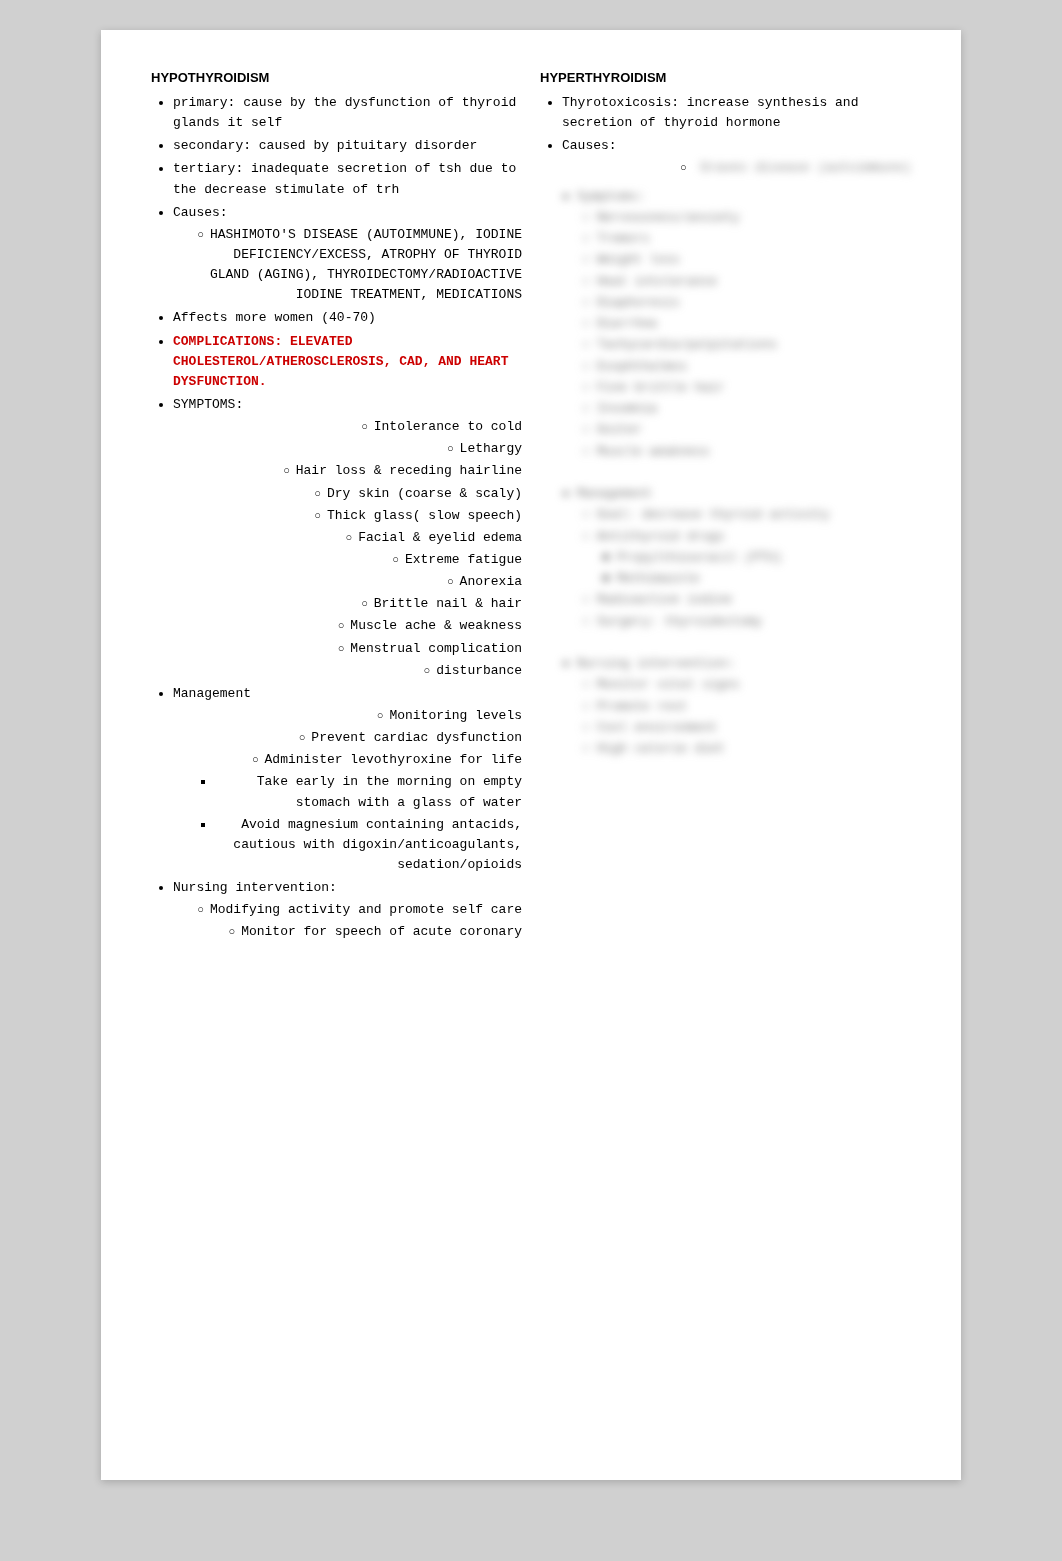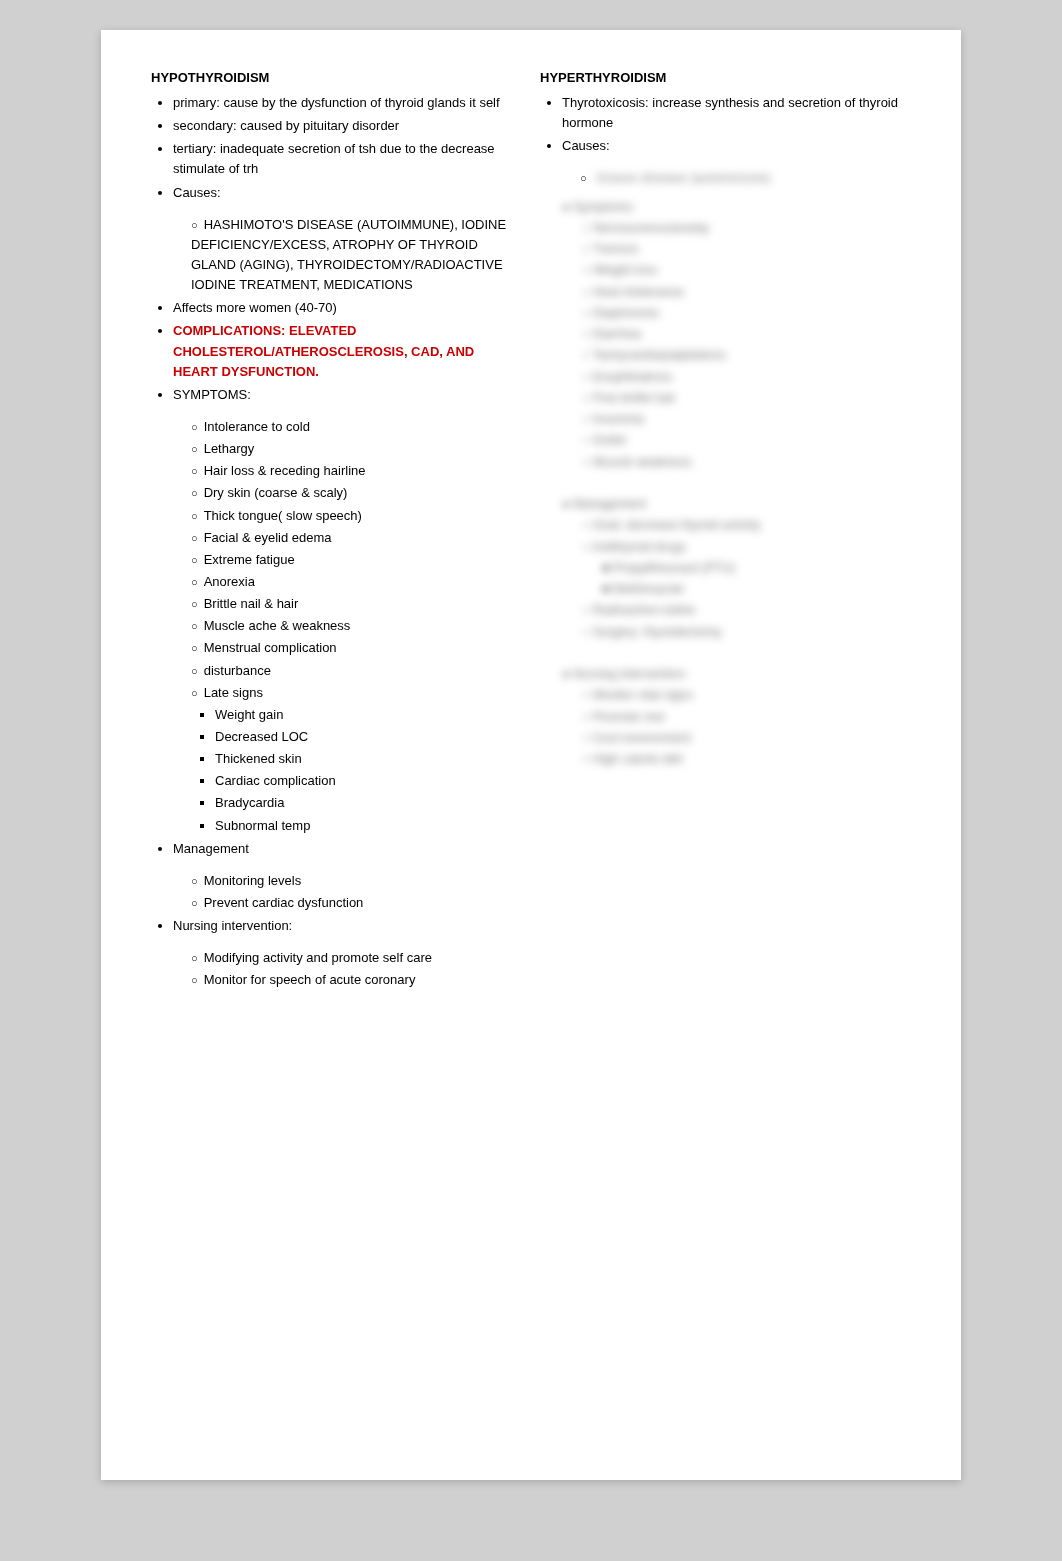--- a/index.html
+++ b/index.html
@@ -32,28 +32,30 @@
       font-weight: bold;
       text-transform: uppercase;
       margin-bottom: 8px;
       letter-spacing: 0;
     }
     ul.level1 {
       list-style: disc;
       padding-left: 22px;
       font-size: 13px;
       line-height: 1.55;
+      font-family: Liberation Mono, monospace;
     }
     ul.level1 > li {
       margin-bottom: 3px;
     }
     ul.level2 {
       list-style: none;
       padding-left: 18px;
-      margin-top: 12px;
+      margin-top: 2px;
+      text-align: right;
     }
     ul.level2 > li::before {
       content: "○";
       margin-right: 6px;
       font-size: 11px;
     }
     ul.level2 > li {
       margin-bottom: 2px;
     }
     ul.level3 {
@@ -93,44 +95,40 @@
       <li>Affects more women (40-70)</li>
       <li>
         <span class="red">COMPLICATIONS: ELEVATED CHOLESTEROL/ATHEROSCLEROSIS, CAD, AND HEART DYSFUNCTION.</span>
       </li>
       <li>SYMPTOMS:
         <ul class="level2">
           <li>Intolerance to cold</li>
           <li>Lethargy</li>
           <li>Hair loss &amp; receding hairline</li>
           <li>Dry skin (coarse &amp; scaly)</li>
-          <li>Thick tongue( slow speech)</li>
+          <li>Thick glass( slow speech)</li>
           <li>Facial &amp; eyelid edema</li>
           <li>Extreme fatigue</li>
           <li>Anorexia</li>
           <li>Brittle nail &amp; hair</li>
           <li>Muscle ache &amp; weakness</li>
           <li>Menstrual complication</li>
           <li>disturbance</li>
-          <li>Late signs
-            <ul class="level3">
-              <li>Weight gain</li>
-              <li>Decreased LOC</li>
-              <li>Thickened skin</li>
-              <li>Cardiac complication</li>
-              <li>Bradycardia</li>
-              <li>Subnormal temp</li>
-            </ul>
-          </li>
         </ul>
       </li>
       <li>Management
         <ul class="level2">
           <li>Monitoring levels</li>
           <li>Prevent cardiac dysfunction</li>
+          <li>Administer levothyroxine for life
+            <ul class="level3">
+              <li>Take early in the morning on empty stomach with a glass of water</li>
+              <li>Avoid magnesium containing antacids, cautious with digoxin/anticoagulants, sedation/opioids</li>
+            </ul>
+          </li>
         </ul>
       </li>
       <li>Nursing intervention:
         <ul class="level2">
           <li>Modifying activity and promote self care</li>
           <li>Monitor for speech of acute coronary</li>
         </ul>
       </li>
     </ul>
   </div>

